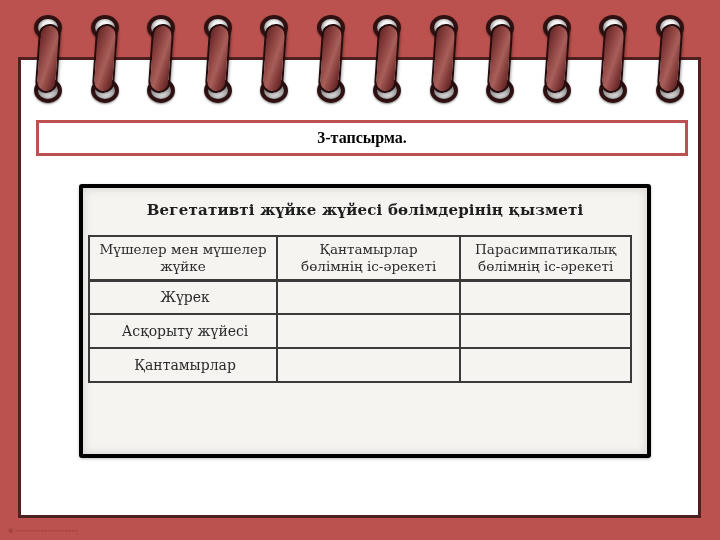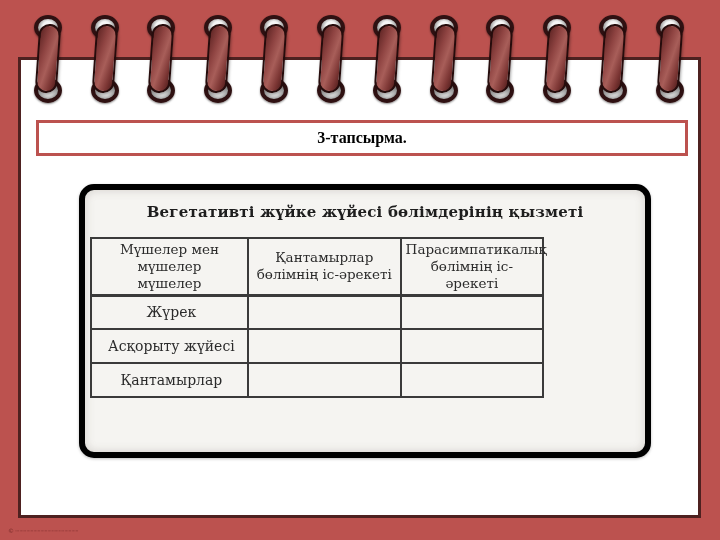--- a/index.html
+++ b/index.html
@@ -54,30 +54,30 @@
     display:flex;align-items:center;justify-content:center;
   }
   .title-box .title-text{
     font-family:"Liberation Serif",serif;font-weight:bold;font-size:16px;color:#000;
   }
 
   
   .scan{
     position:absolute;left:79px;top:184px;width:572px;height:274px;z-index:5;
     background:var(--scan_bg);
-    border:6px solid #000000;border-radius:15px;
+    border:4px solid #000000;border-radius:3px;
     box-shadow:inset 0 0 10px rgba(115,105,95,0.25), 0 1px 3px rgba(0,0,0,0.25);
     font-family:"DejaVu Serif",serif;color:var(--text_dark);
   }
   .scan-title{
     padding-top:13px;text-align:center;
     font-weight:bold;font-size:15px;letter-spacing:0.2px;color:#1E1E1E;
   }
   .scan table{
-    position:absolute;left:5px;top:47px;width:454px;
+    position:absolute;left:5px;top:47px;width:544px;
     border-collapse:collapse;table-layout:fixed;
     font-family:"DejaVu Serif",serif;
     padding-left:45px;
   }
   .scan col.c1{width:34.7%;}
   .scan col.c2{width:33.8%;}
   .scan col.c3{width:31.5%;}
   .scan th,.scan td{
     border:2px solid var(--table_line);
   }
@@ -176,21 +176,21 @@
   <div class="scan">
     <div class="scan-title">Вегетативті жүйке жүйесі бөлімдерінің қызметі</div>
     <table>
       <colgroup>
           <col class="c1">
           <col class="c2">
           <col class="c3">
         </colgroup>
       <thead>
         <tr>
-          <th><span>Мүшелер мен мүшелер</span><br><span>мүшелер</span></th>
+          <th><span>Мүшелер мен мүшелер</span><br><span>жүйке</span></th>
           <th><span>Қантамырлар</span><br><span>бөлімнің іс-әрекеті</span></th>
           <th><span>Парасимпатикалық</span><br><span>бөлімнің іс-әрекеті</span></th>
         </tr>
       </thead>
       <tbody>
         <tr>
           <td>Жүрек</td>
           <td></td>
           <td></td>
         </tr>

